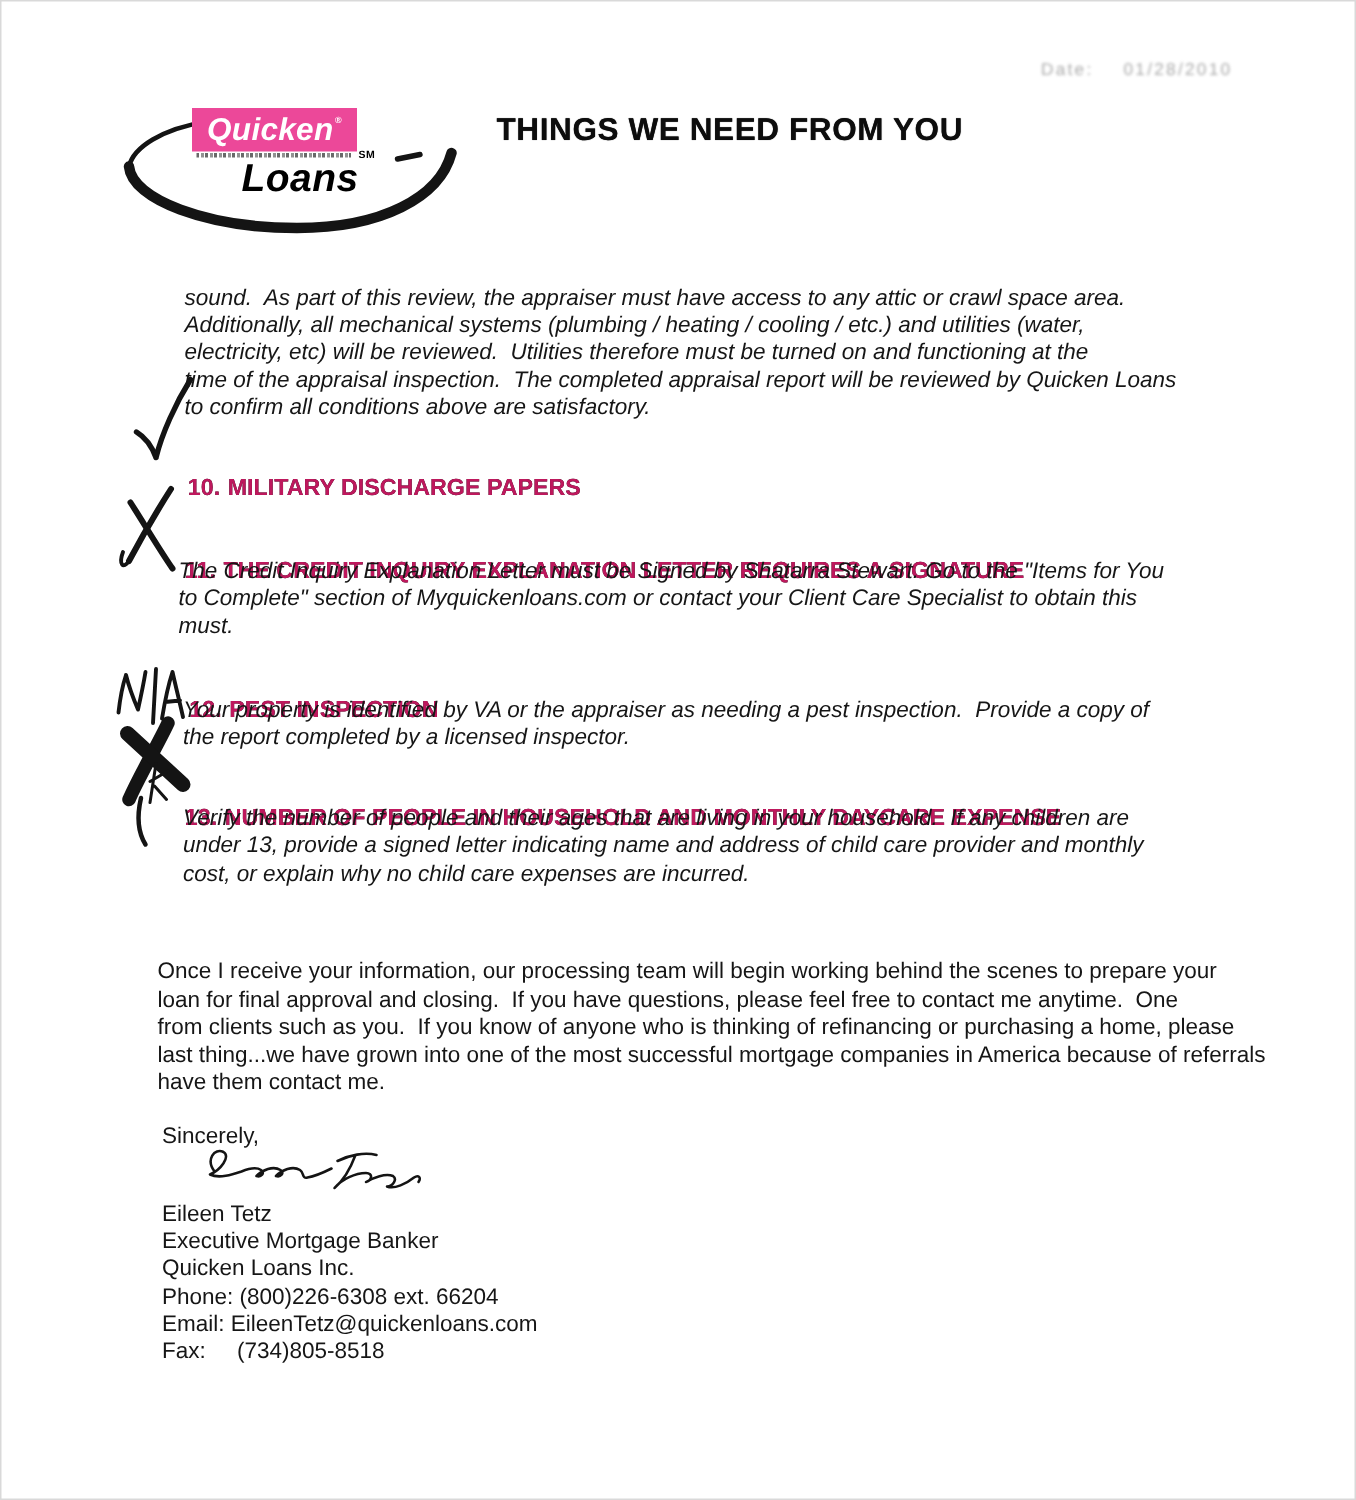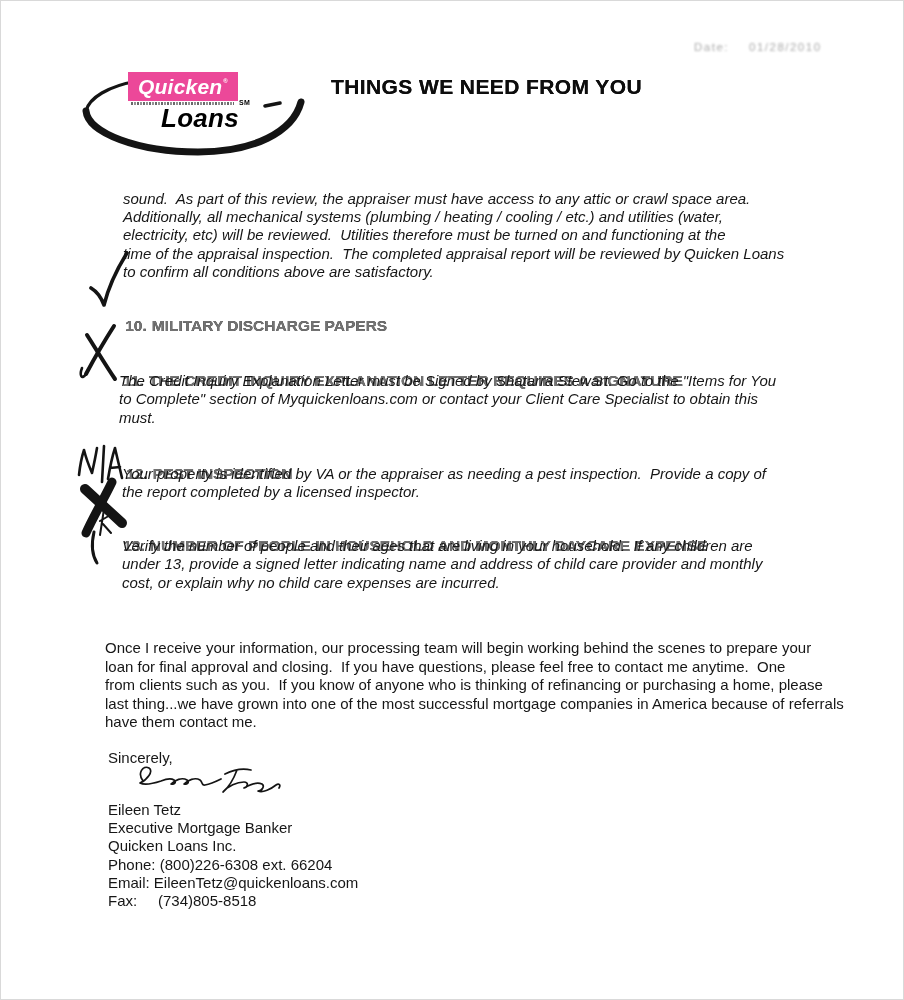--- a/index.html
+++ b/index.html
@@ -35,21 +35,21 @@
   }
   .loans-text sup { font-size:7px; font-style:normal; transform:translateY(-12px); display:inline-block; }
   
   .page-title {
     left:330px; top:74px; font-size:21px; font-weight:bold; letter-spacing:0.4px;
     color:#0d0d0d; text-shadow:0 0 0.5px #0d0d0d;
   }
   
   .line { white-space:pre; }
   .intro { left:122px; top:189px; font-style:italic; font-size:15px; line-height:18.2px; }
-  .item-head { font-size:15.5px; font-weight:bold; color:#737373; text-shadow:0 0 0.4px #0d0d0d; white-space:pre; }
+  .item-head { font-size:15.5px; font-weight:bold; color:#be185d; text-shadow:0 0 0.4px #0d0d0d; white-space:pre; }
   .item-head .num { margin-right:5px; }
   .item-body { font-style:italic; font-size:15px; line-height:18.4px; }
   .closing { left:104px; top:638px; font-size:15px; line-height:18.6px; }
   .signoff { left:107px; top:748px; font-size:15px; }
   .contact { left:107px; top:800px; font-size:15px; line-height:18.2px; }
   .scanink { stroke:#141414; fill:none; stroke-linecap:round; stroke-linejoin:round; }
 </style>
 </head>
 <body>
 

